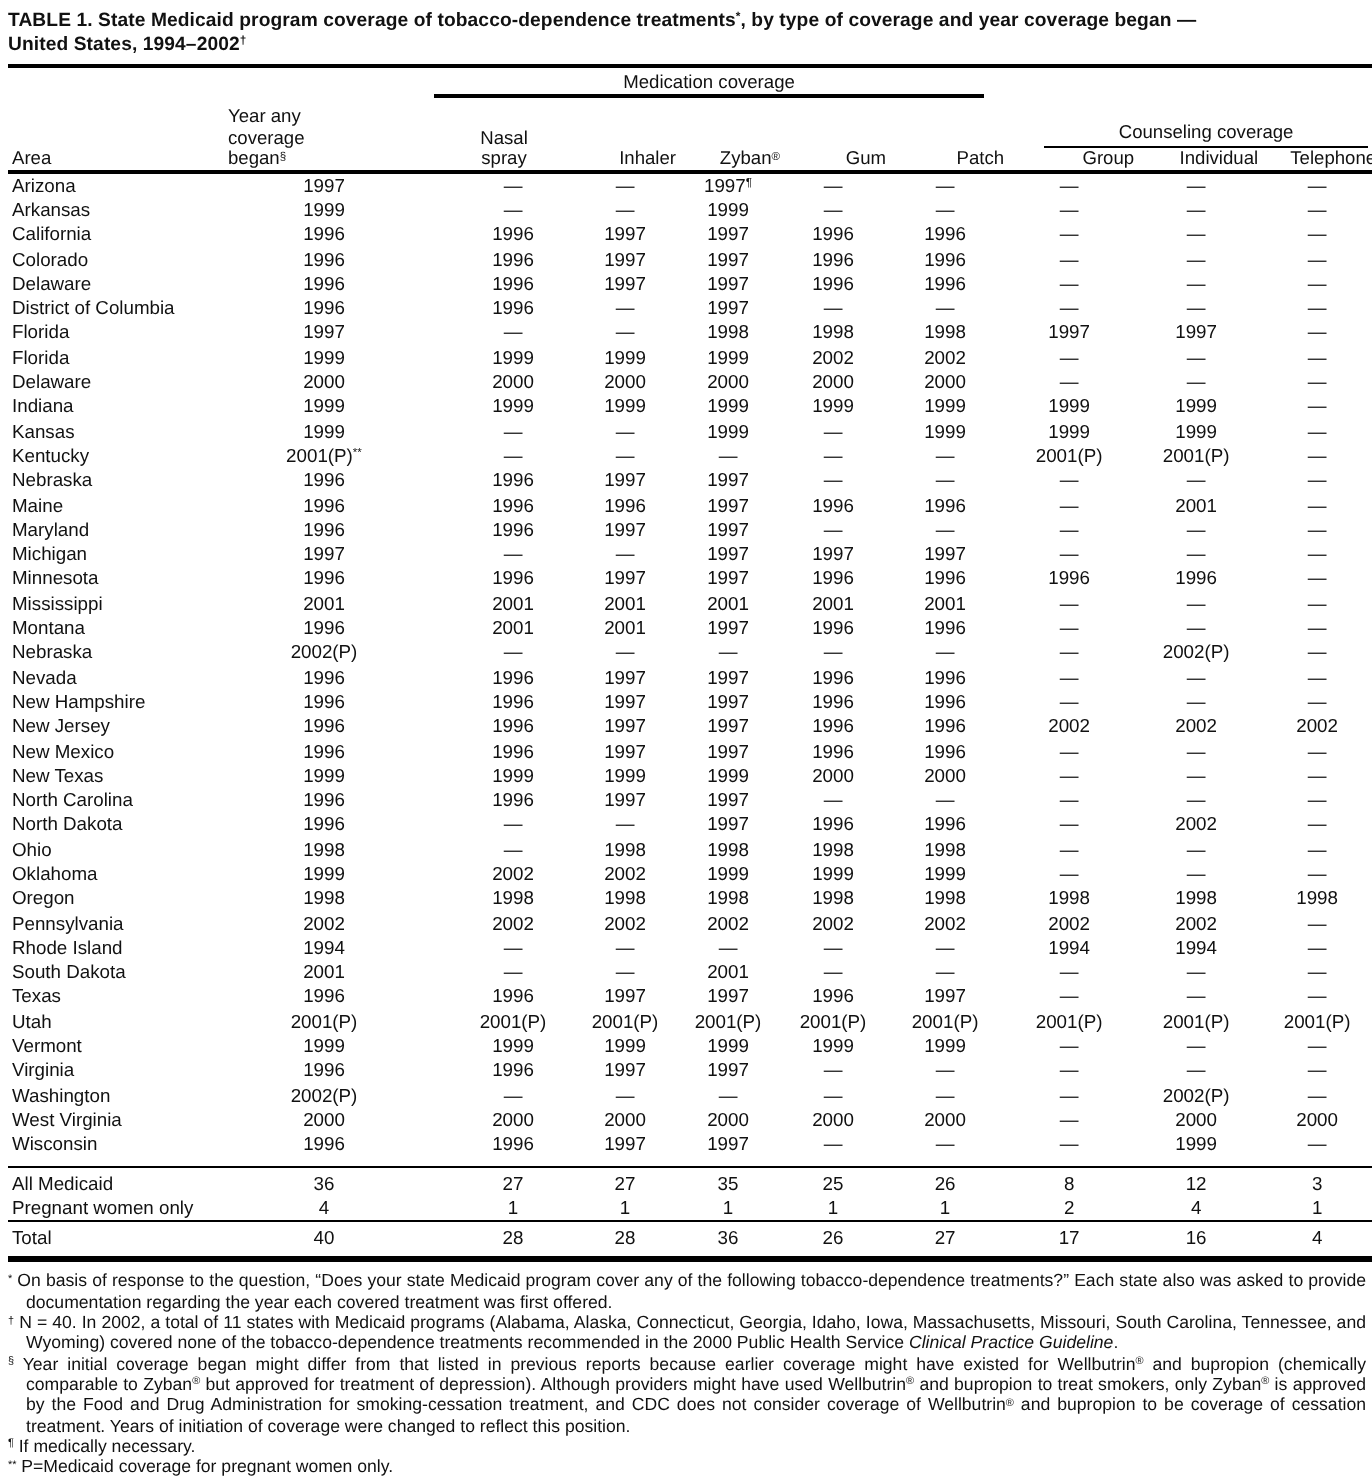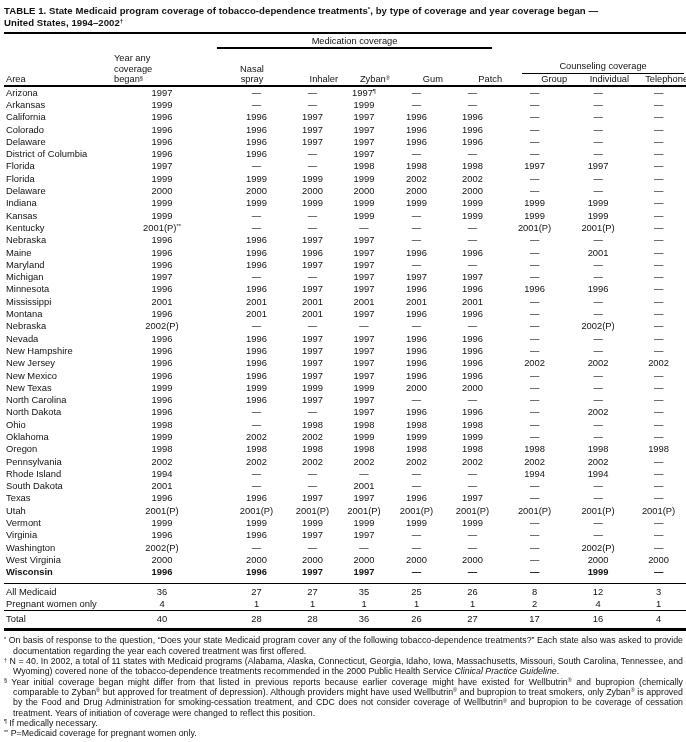--- a/index.html
+++ b/index.html
@@ -19,21 +19,21 @@
   .grp{text-align:center;padding-bottom:1px;}
   .grp.med{border-bottom:2px solid #000;margin:0 10px 0 7px;}
   .grp.cons{border-bottom:1px solid #000000;margin:12px 4px 0 20px;}
   th.h-col{text-align:right;}
   th.h-col.ns{text-align:center;padding-left:7px;}
 
   td{font-size:9.4px;line-height:12.3px;padding:0;white-space:nowrap;}
   td.area{text-align:left;padding-left:2px;}
   td.val{text-align:center;}
   tbody td:nth-child(3){padding-left:16px;} 
-  tbody.main tr:last-child td{padding-bottom:4px;font-weight:bold;}
+  tbody.main tr:last-child td{padding-bottom:4px;}
   tbody.summary{border-top:1px solid #000;}
   tbody.summary tr:first-child td{padding-top:2px;margin-left:13px;}
   tbody.total{border-top:1px solid #000;border-bottom:3px solid #000;}
   tbody.total td{padding-top:2px;padding-bottom:3px;}
 
   .footnotes{margin-top:4px;font-size:8.8px;line-height:10.3px;width:679px;}
   .fn{padding-left:9px;text-indent:-9px;text-align:justify;}
   sup{font-size:0.62em;line-height:0;vertical-align:baseline;position:relative;top:-0.45em;}
   i{font-style:italic;}
 </style>

